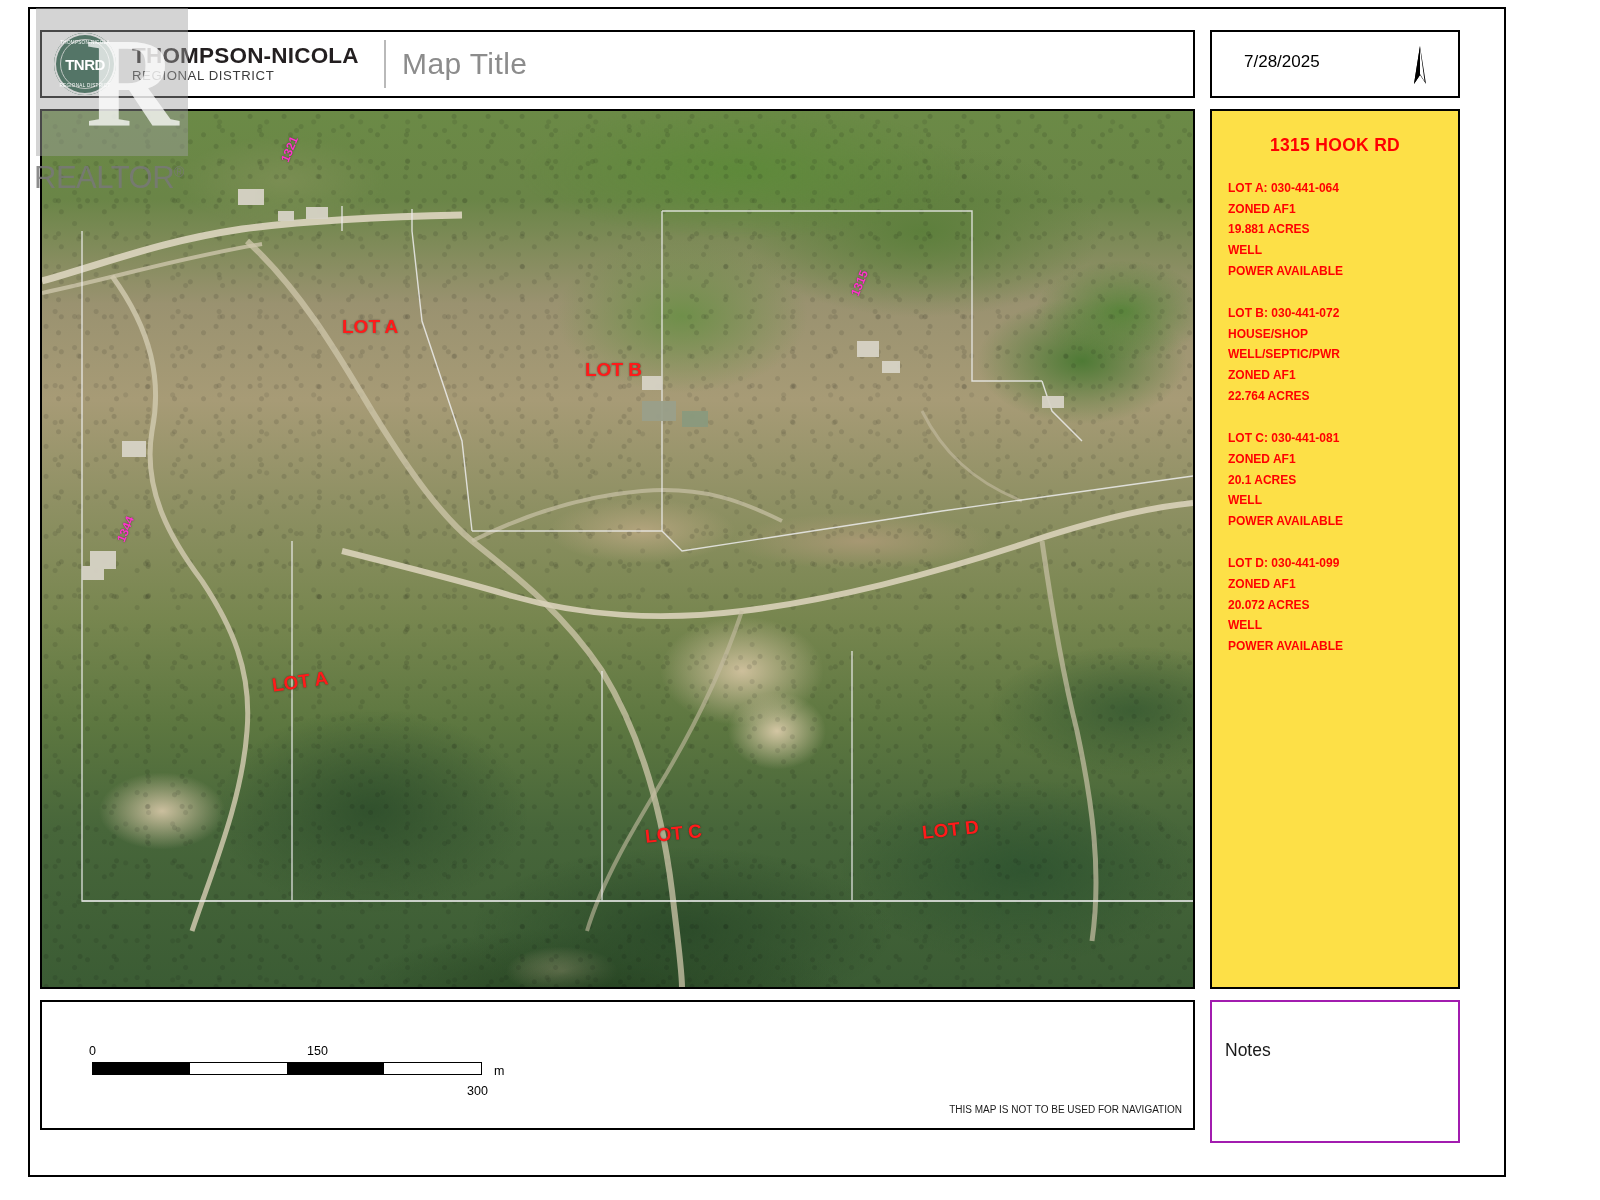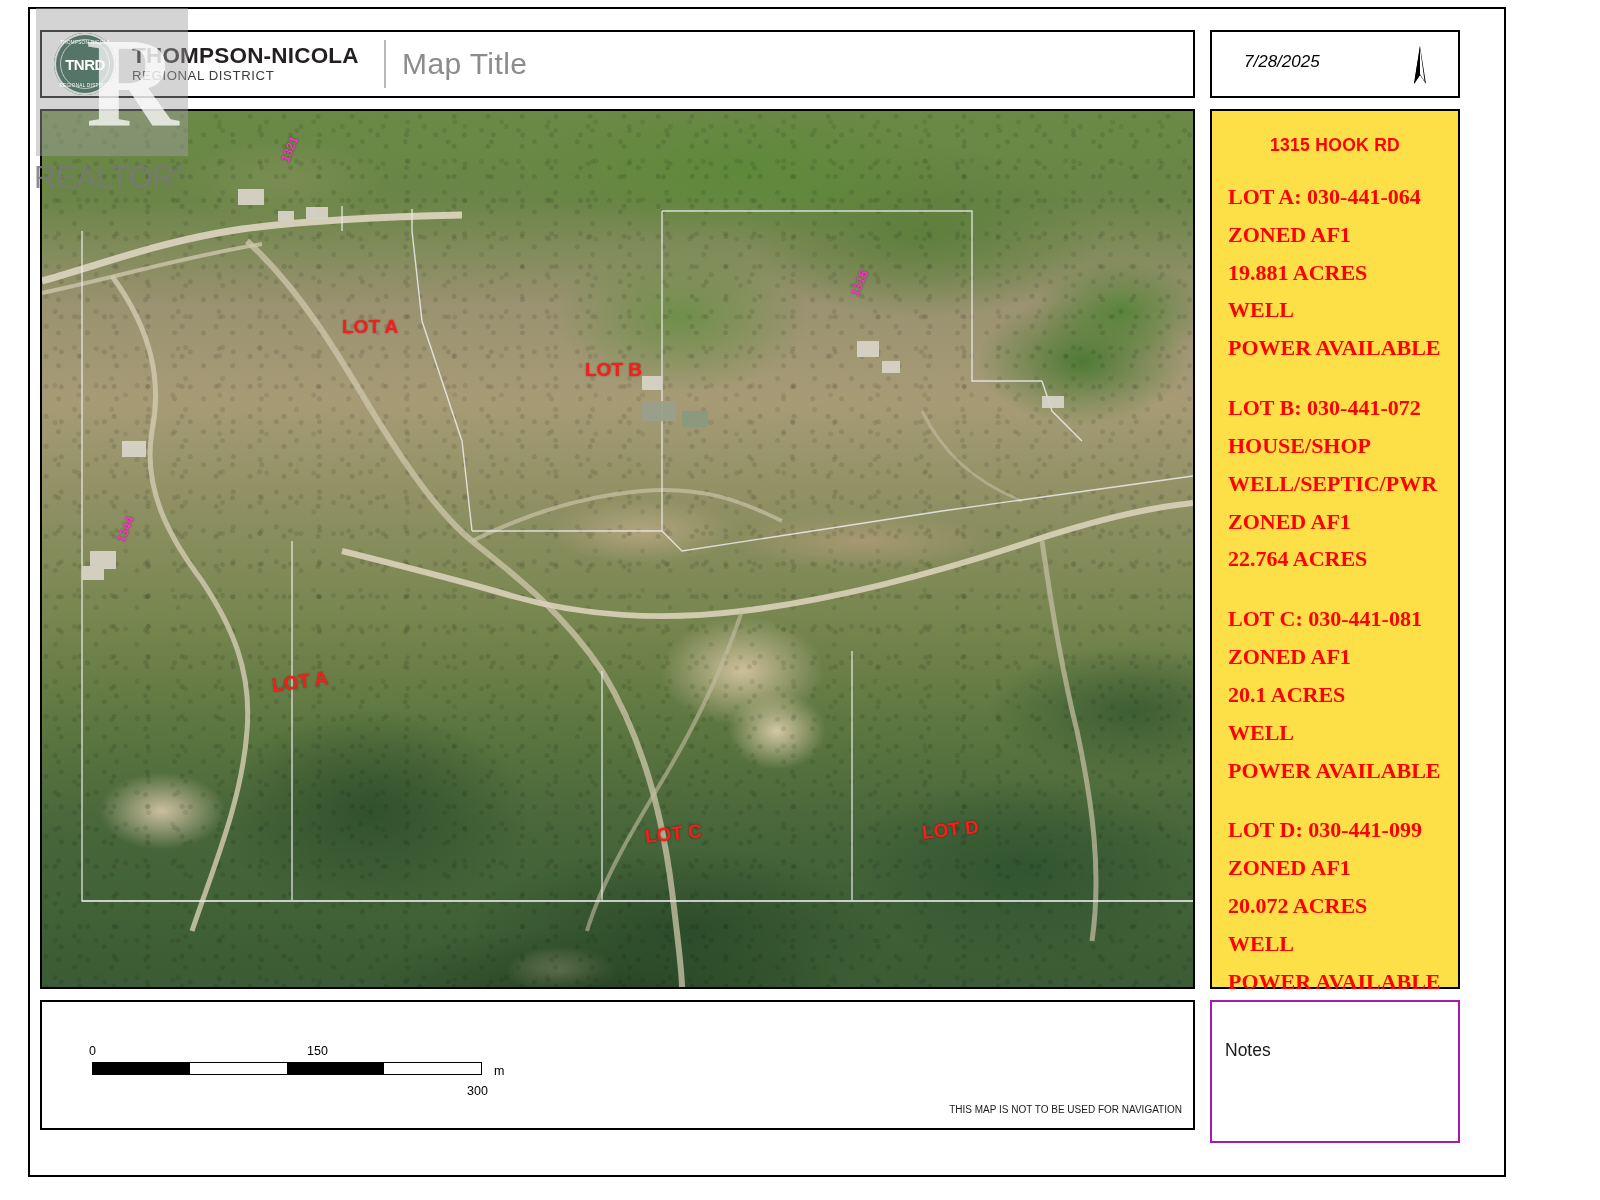--- a/index.html
+++ b/index.html
@@ -129,21 +129,20 @@
     width: 250px; height: 68px;
     border: 2px solid #000;
     box-sizing: border-box;
     background: #fff;
   }
   #date-text {
     position: absolute;
     left: 32px; top: 20px;
     font-size: 17px;
     color: #000;
-    font-style: italic;
   }
   #north-arrow {
     position: absolute;
     right: 25px; top: 12px;
     width: 26px; height: 44px;
   }
 
   
   #map {
     position: absolute;
@@ -245,25 +244,24 @@
     text-align: center;
     color: #ff0000;
     font-weight: bold;
     font-size: 17.5px;
     letter-spacing: 0.3px;
     margin-bottom: 22px;
   }
   .info-block {
     color: #ff0000;
     font-weight: bold;
-    font-size: 22px;
+    font-size: 12px;
     line-height: 1.72;
     padding-left: 6px;
     margin-bottom: 22px;
-    font-family: Liberation Serif, serif;
   }
 
   
   #footer-left {
     position: absolute;
     left: 40px; top: 1000px;
     width: 1155px; height: 130px;
     border: 2px solid #000;
     box-sizing: border-box;
     background: #fff;

